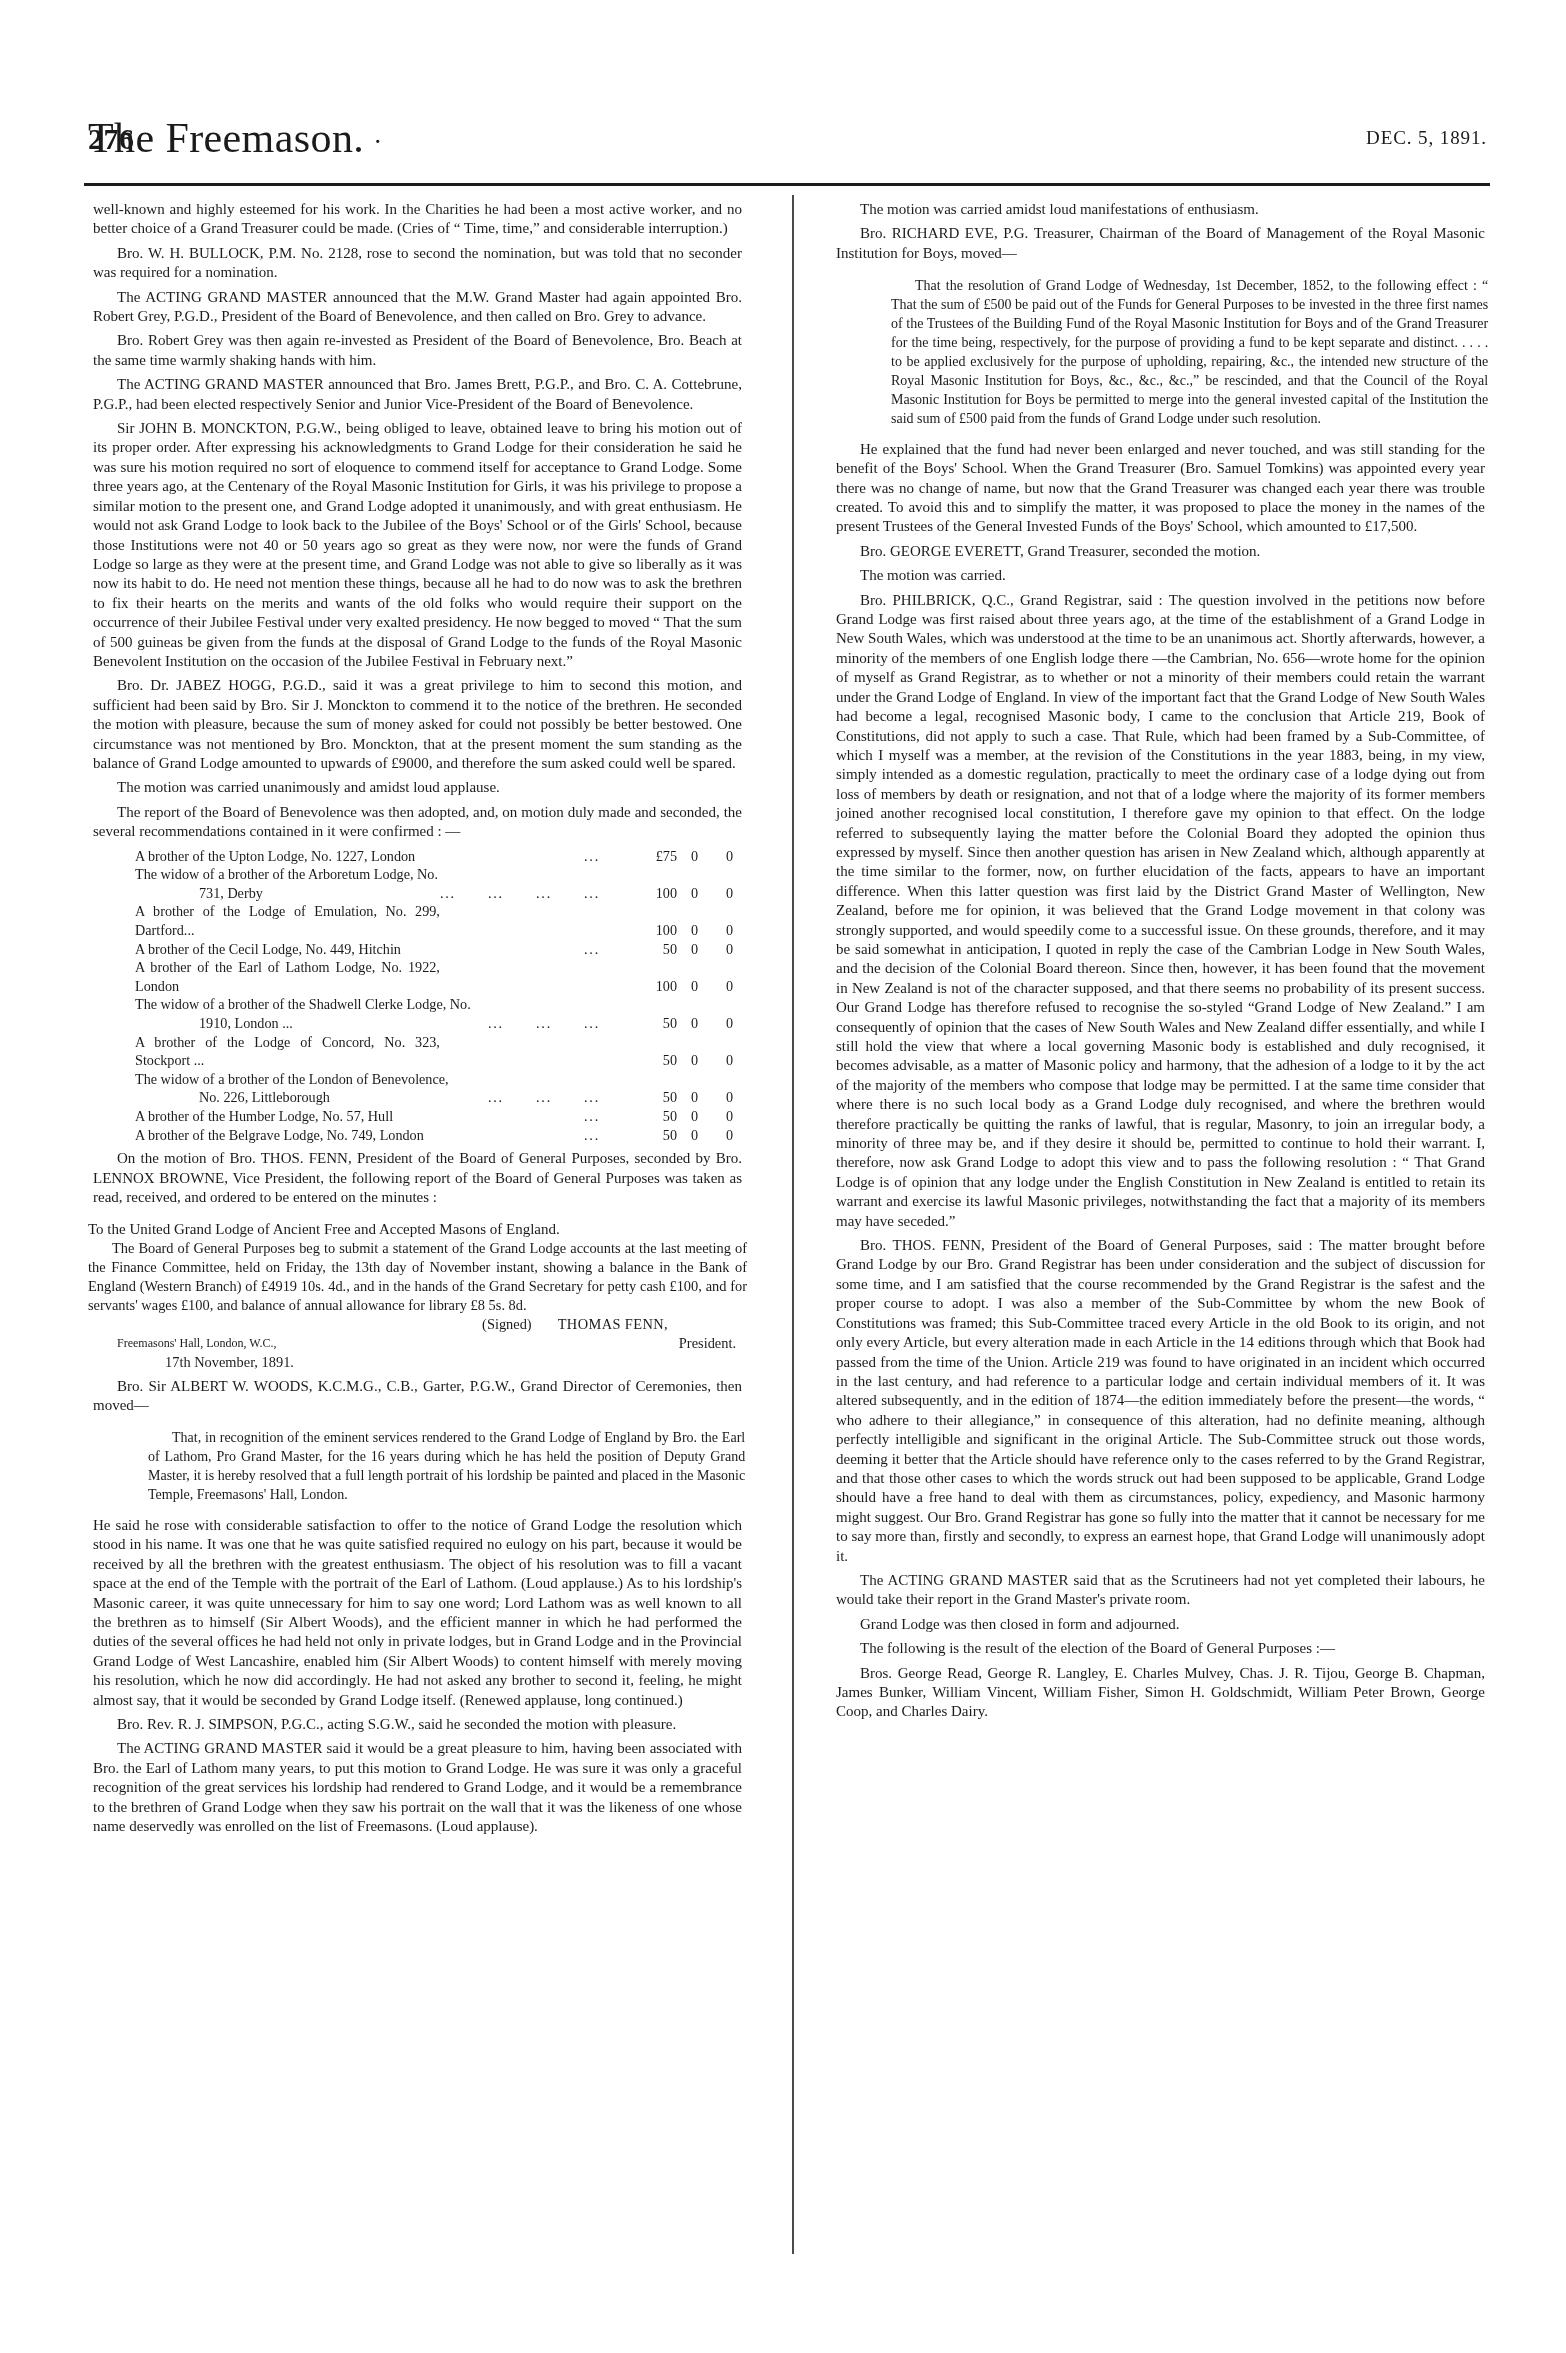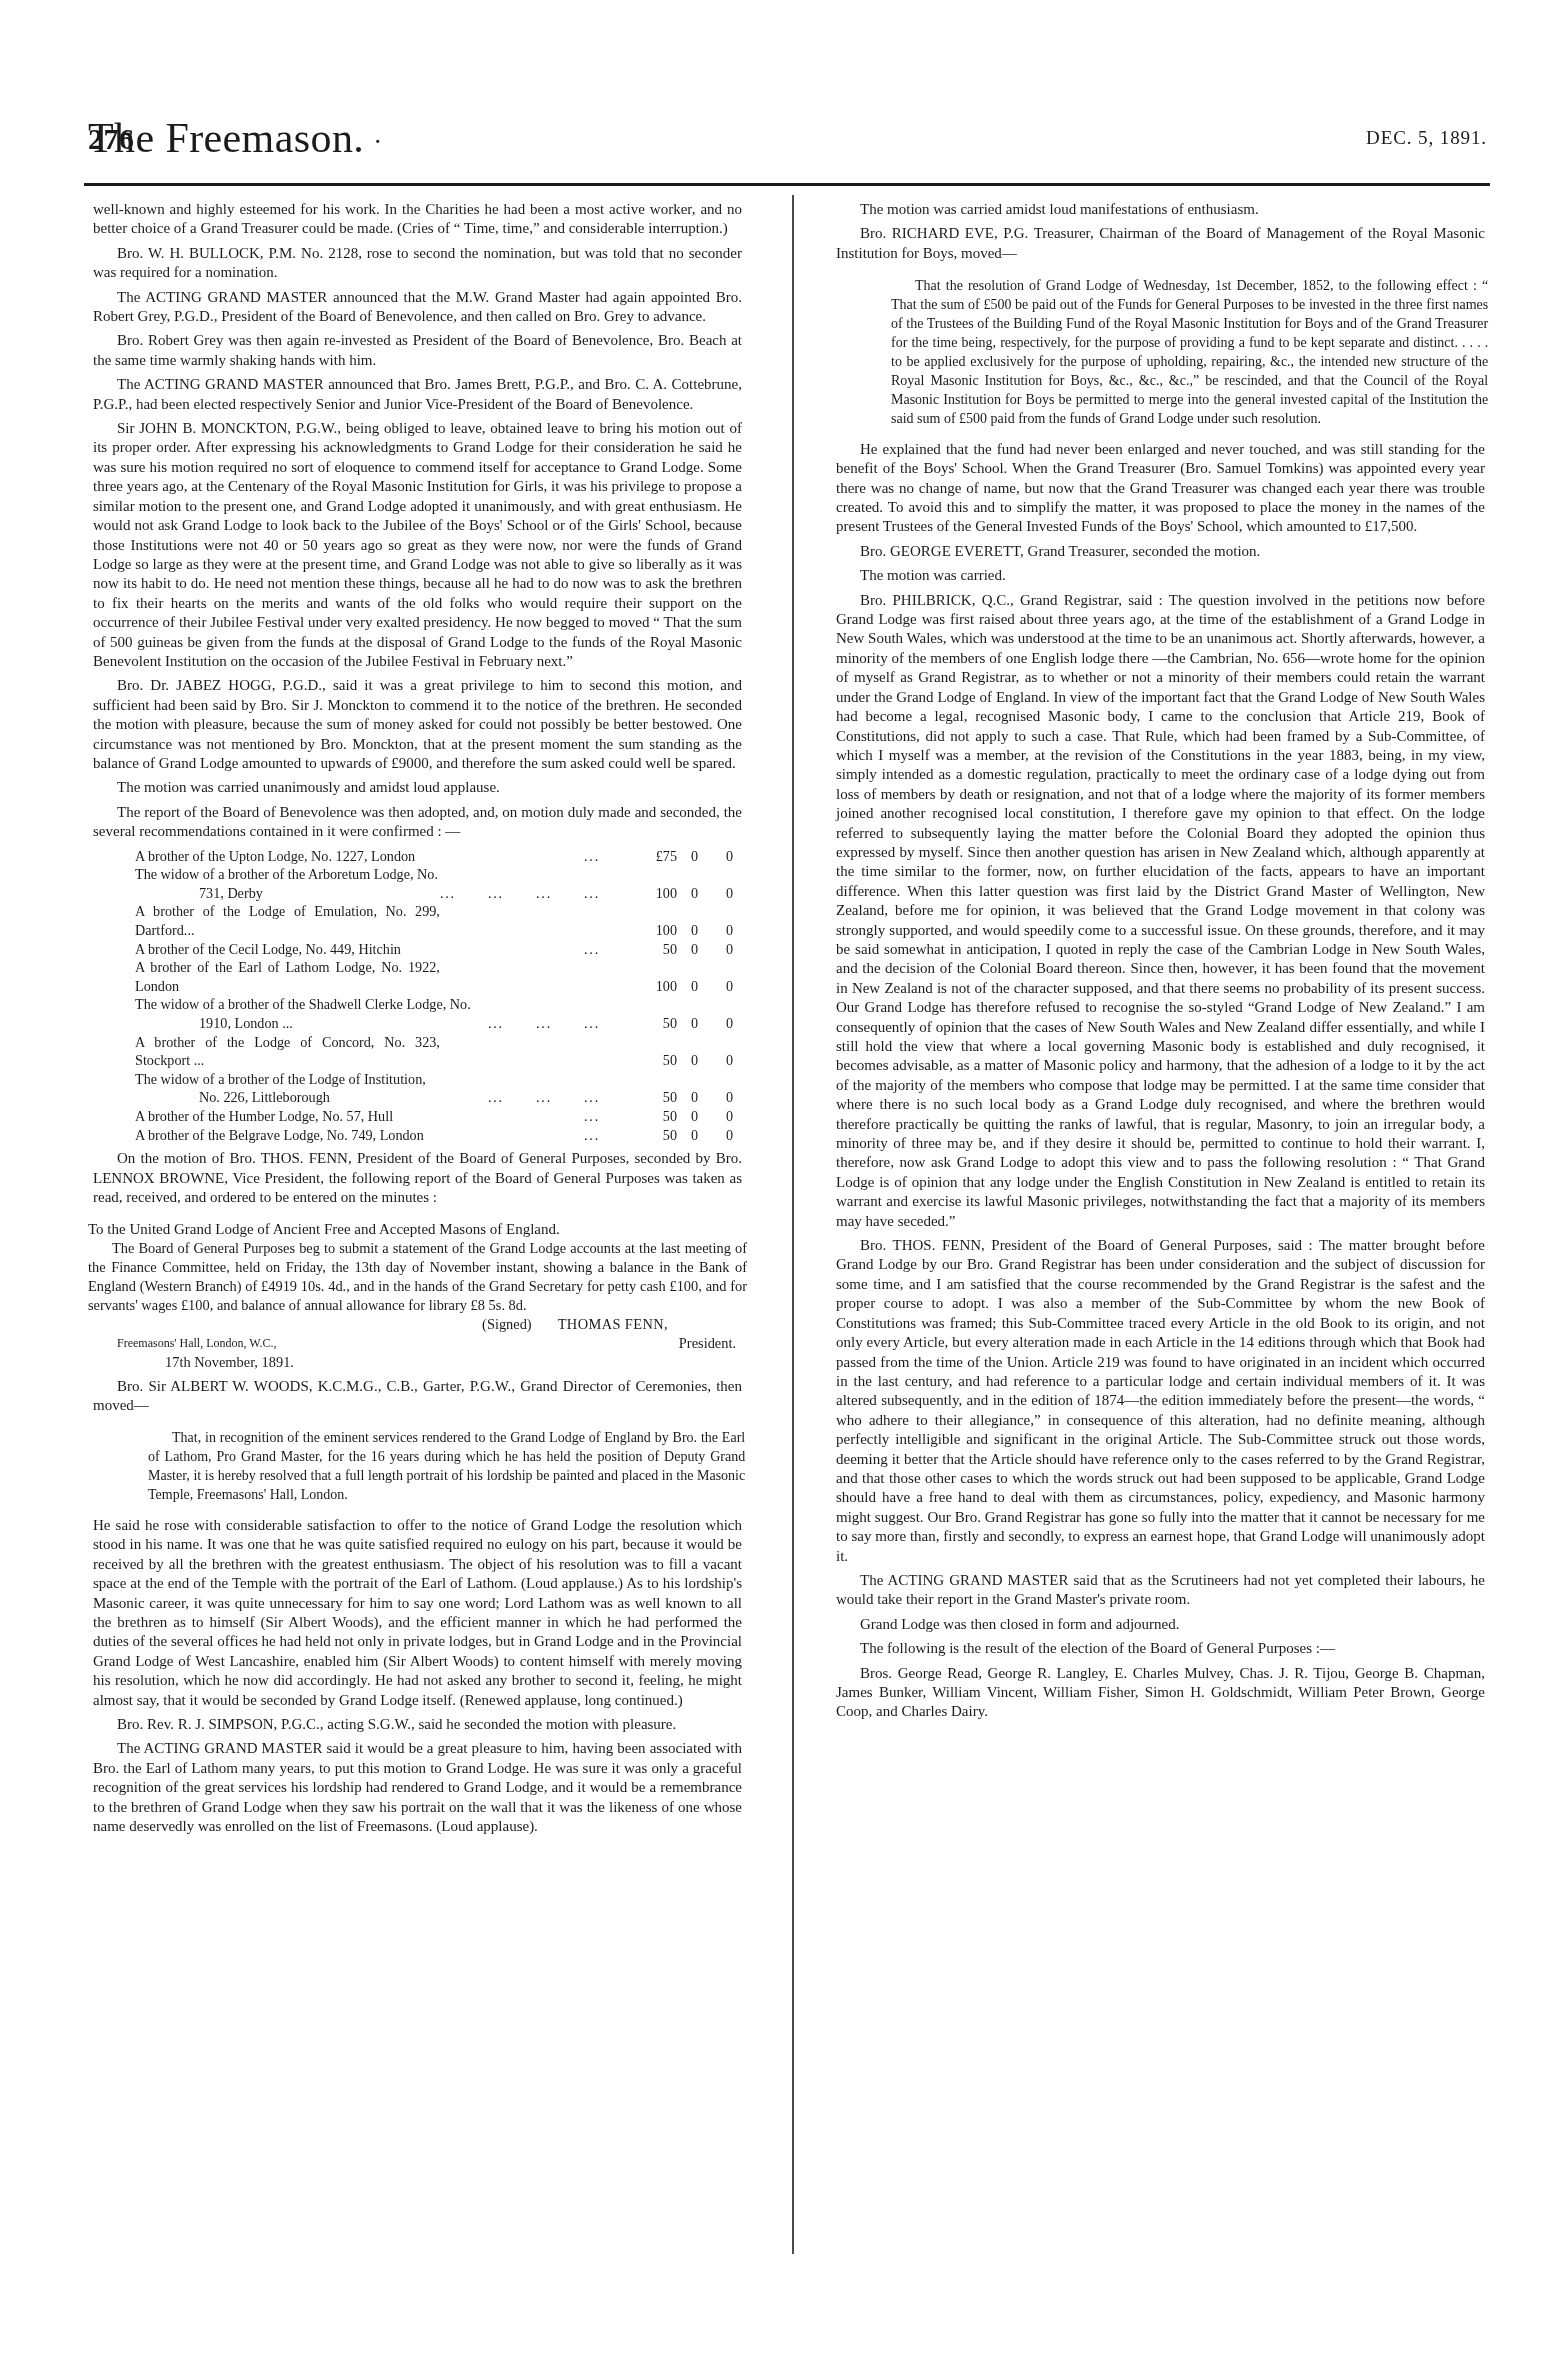--- a/index.html
+++ b/index.html
@@ -276,21 +276,21 @@
             <td class="g-d">0</td>
           </tr>
           <tr>
             <td class="g-desc">A brother of the Lodge of Concord, No. 323, Stockport ...</td>
             <td class="g-lead"></td>
             <td class="g-pounds">50</td>
             <td class="g-s">0</td>
             <td class="g-d">0</td>
           </tr>
           <tr>
-            <td class="g-desc" colspan="5">The widow of a brother of the Lodge of Institution,</td>
+            <td class="g-desc" colspan="5">The widow of a brother of the London of Benevolence,</td>
           </tr>
           <tr>
             <td class="g-cont">No. 226, Littleborough</td>
             <td class="g-lead">...  ...  ...</td>
             <td class="g-pounds">50</td>
             <td class="g-s">0</td>
             <td class="g-d">0</td>
           </tr>
           <tr>
             <td class="g-desc">A brother of the Humber Lodge, No. 57, Hull</td>

